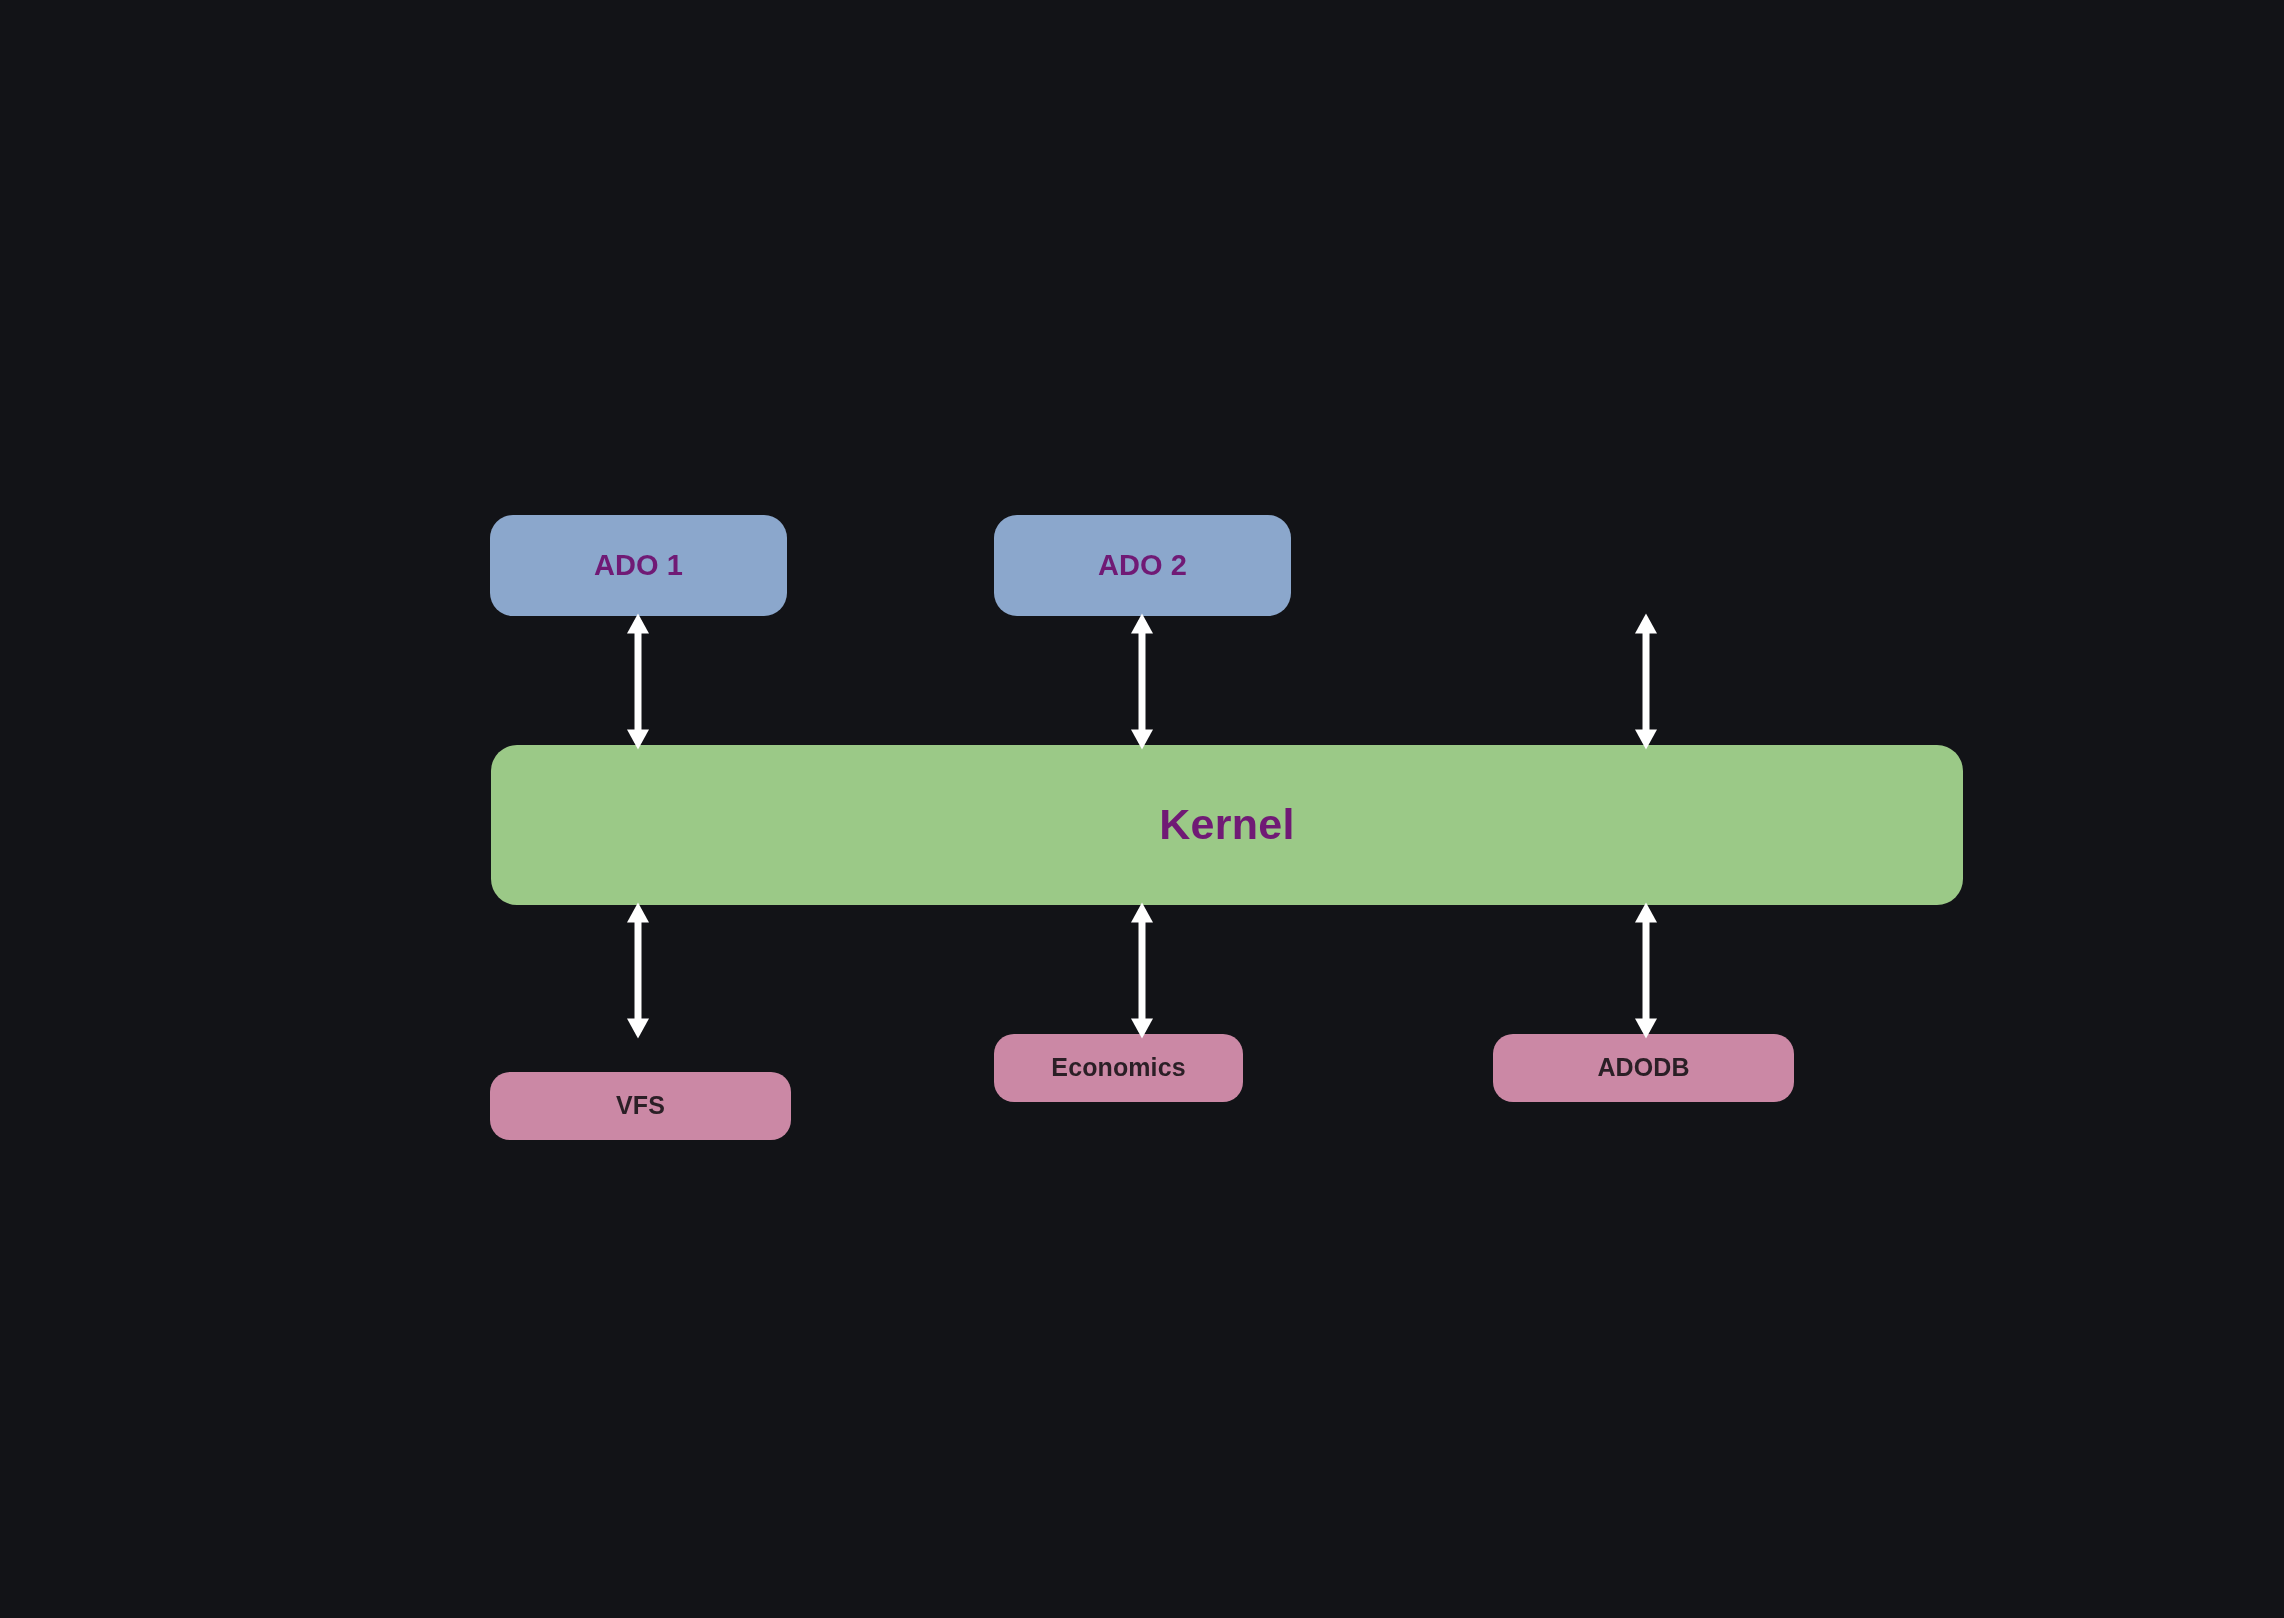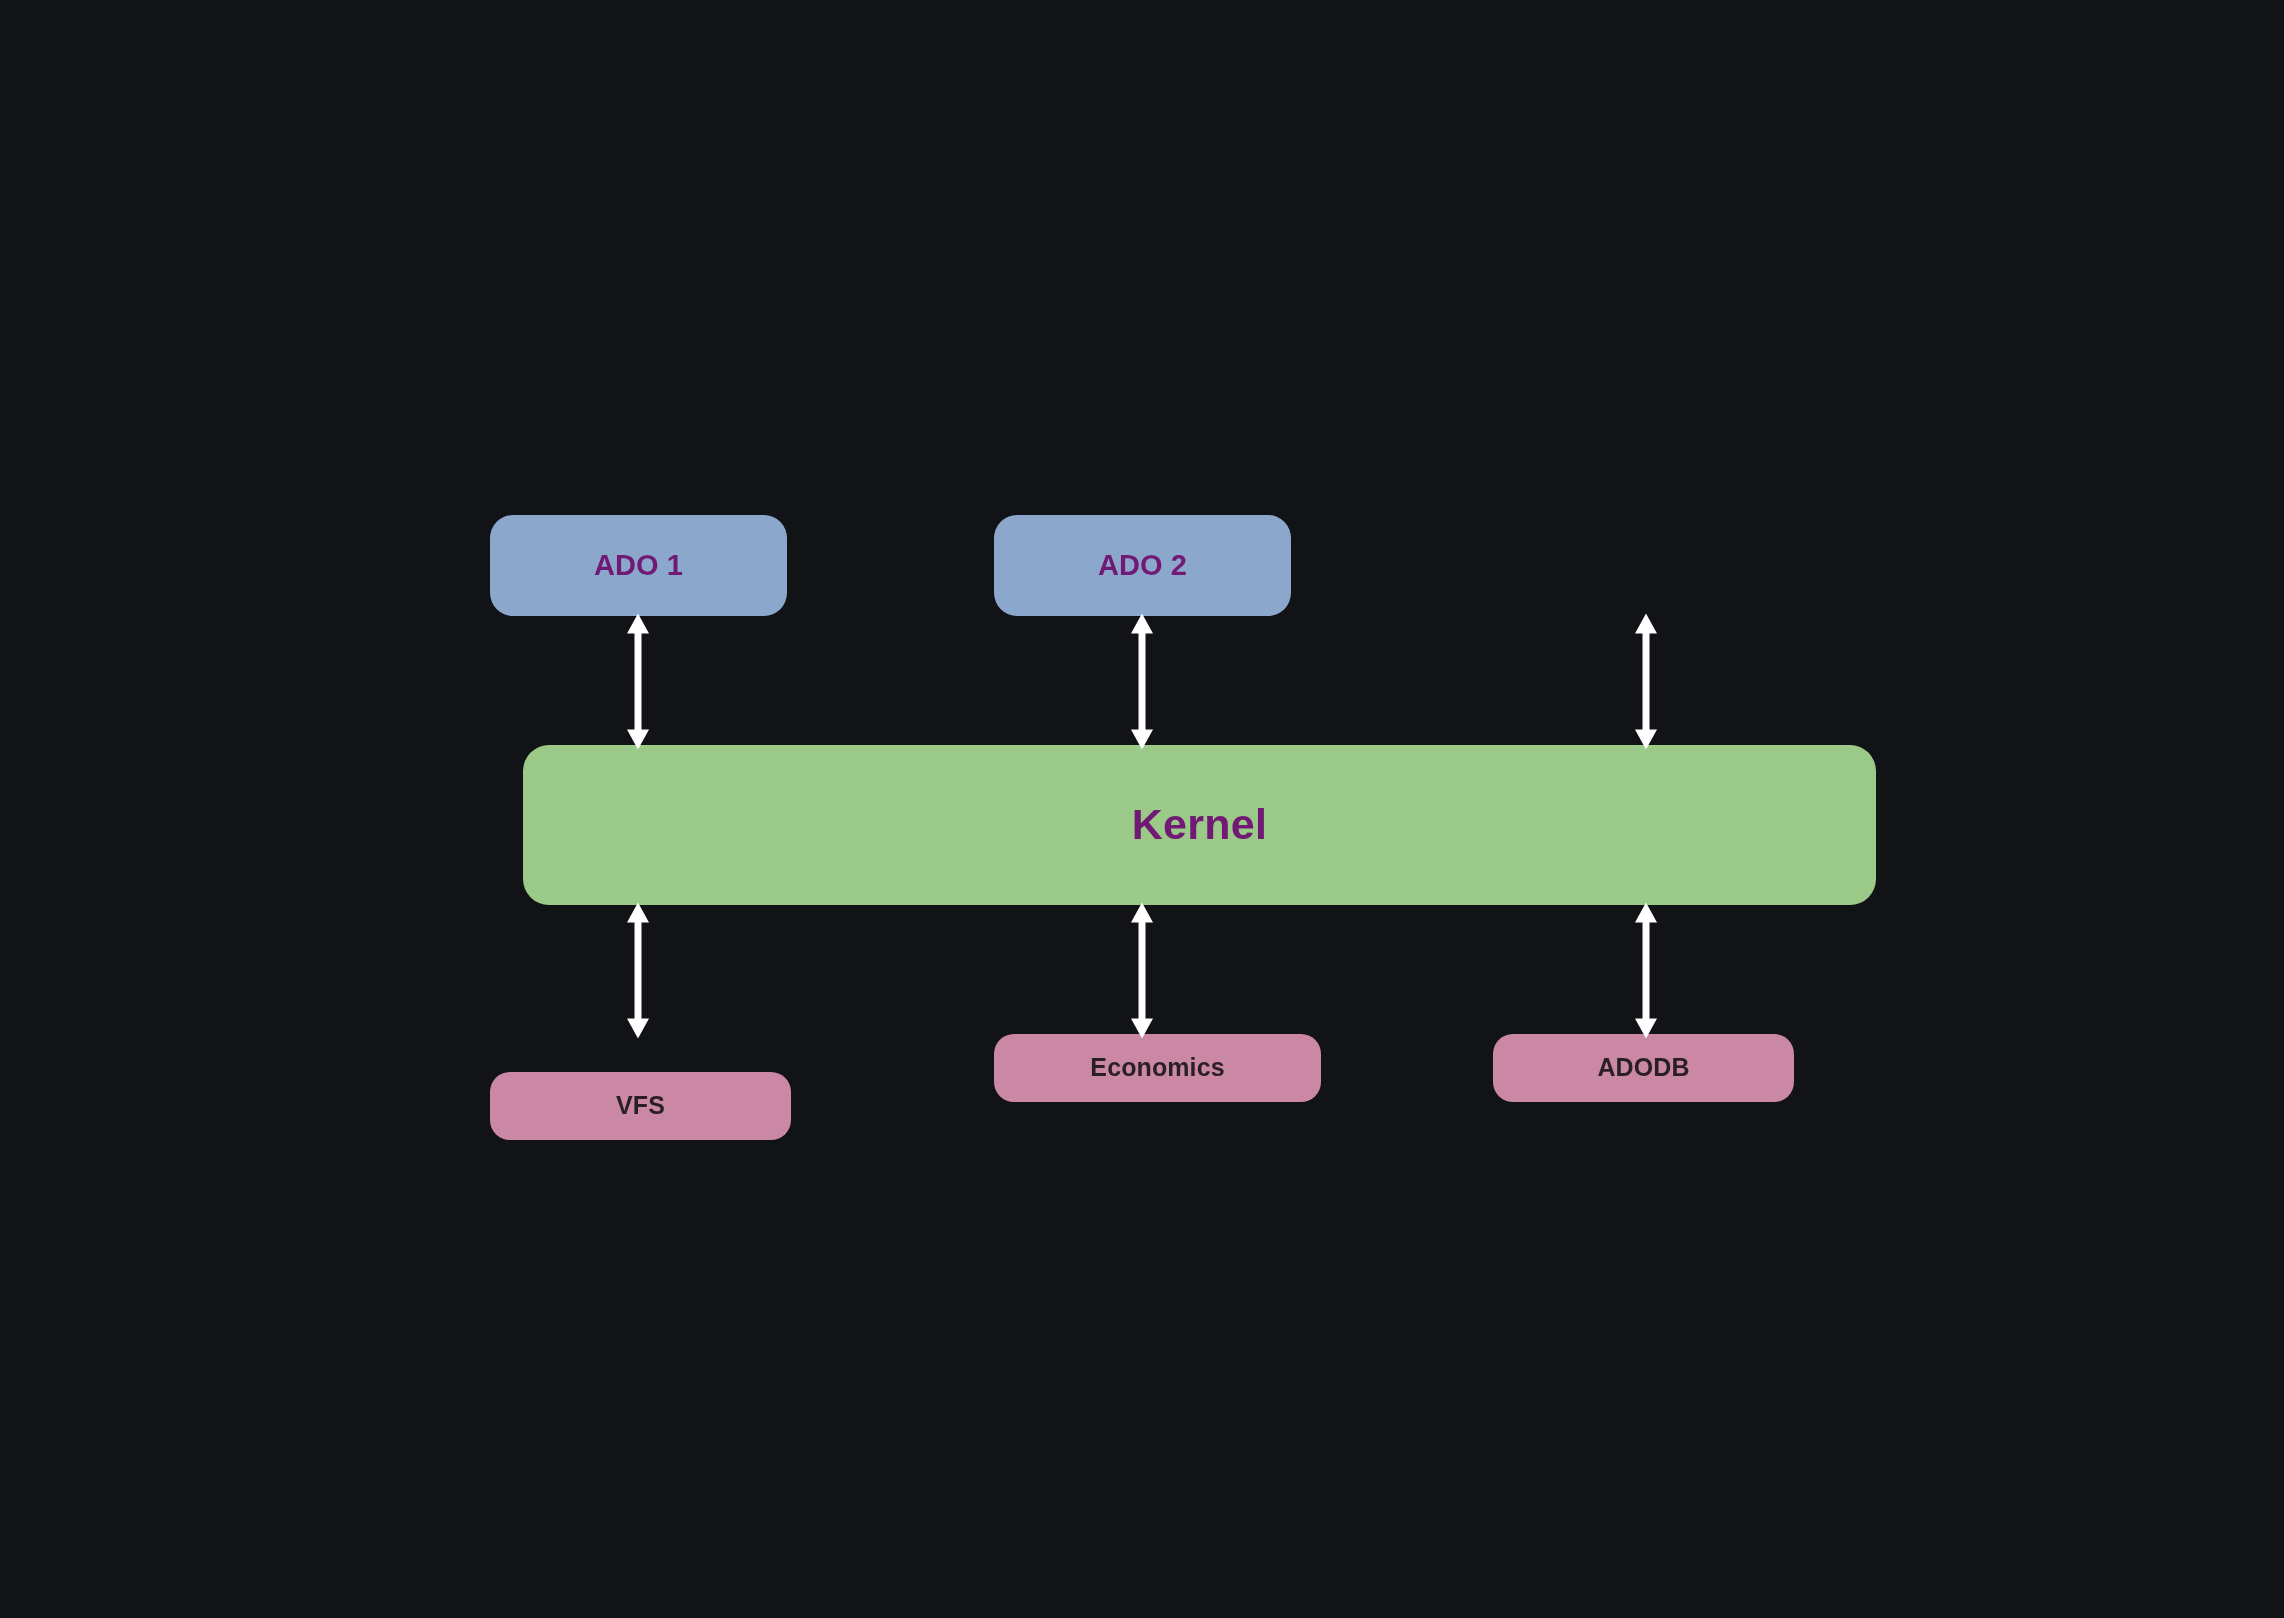--- a/index.html
+++ b/index.html
@@ -91,29 +91,29 @@
 
   <div class="node adapter" style="left:490px; top:515px; width:297px;">
     <span class="node-label">ADO 1</span>
   </div>
 
   <div class="node adapter" style="left:994px; top:515px; width:297px;">
     <span class="node-label">ADO 2</span>
   </div>
 
 
-  <div class="node kernel" style="left:491px; top:745px; width:1353px;margin-left:32px;">
+  <div class="node kernel" style="left:491px; top:745px; width:1472px;">
     <span class="node-label">Kernel</span>
   </div>
 
   <div class="node service" style="left:490px; top:1072px; width:301px;">
     <span class="node-label">VFS</span>
   </div>
 
-  <div class="node service" style="left:994px; top:1034px; width:327px;">
+  <div class="node service" style="left:994px; top:1034px; width:249px;">
     <span class="node-label">Economics</span>
   </div>
 
   <div class="node service" style="left:1493px; top:1034px; width:301px;">
     <span class="node-label">ADODB</span>
   </div>
 
   <svg class="connector" style="left:618px; top:611px; width:40px; height:141px;" viewBox="0 0 80 280">
     <line class="shaft" x1="40" y1="18" x2="40" y2="262"></line>
     <polygon class="head" points="40,4 62,44 18,44"></polygon>

